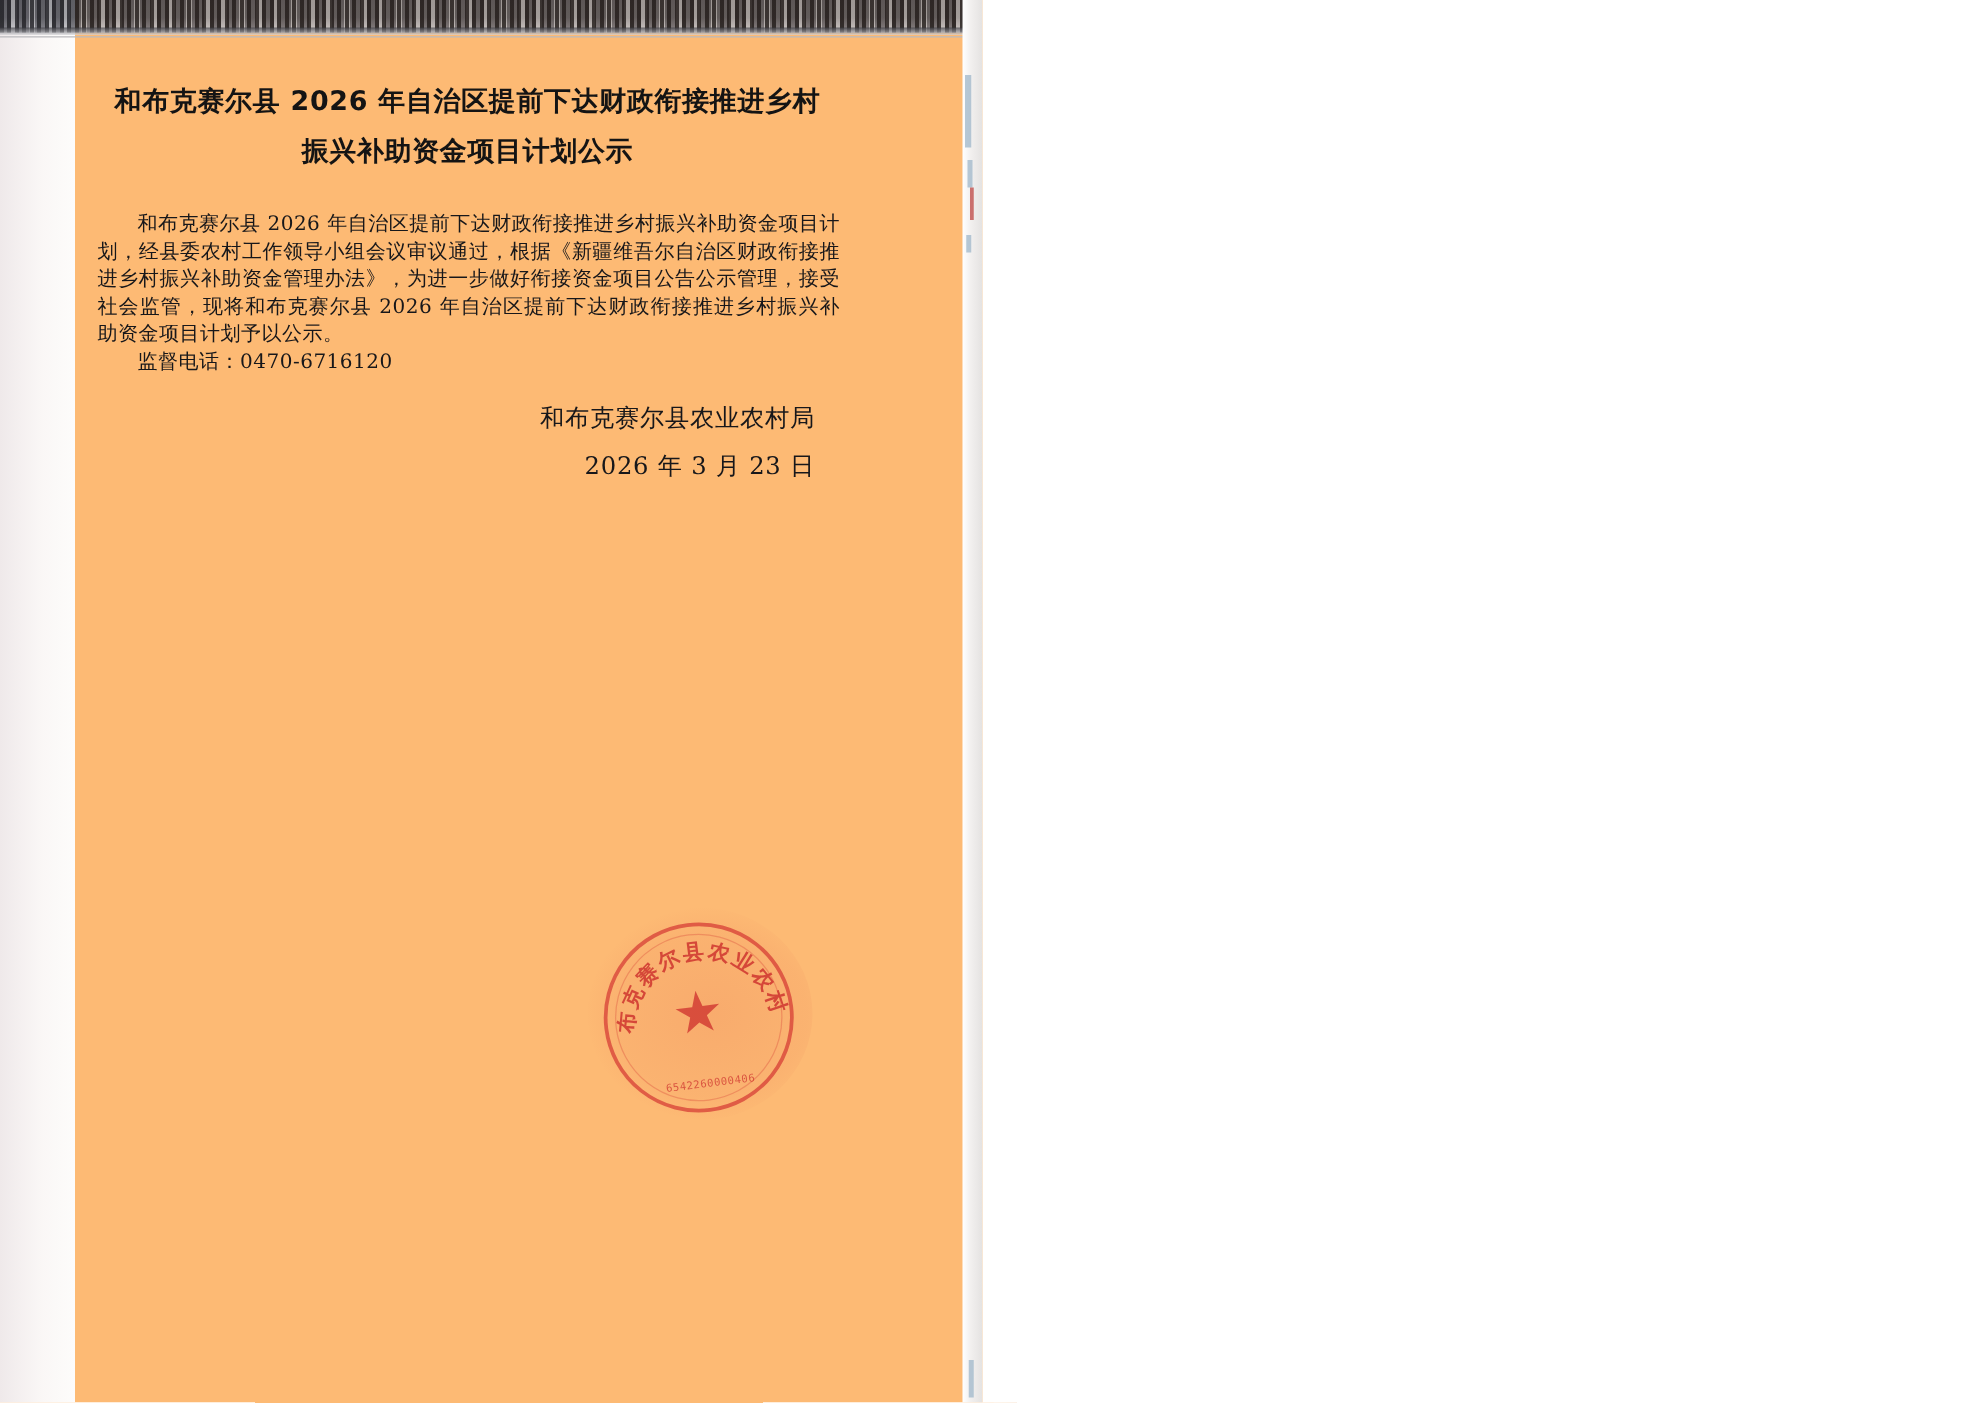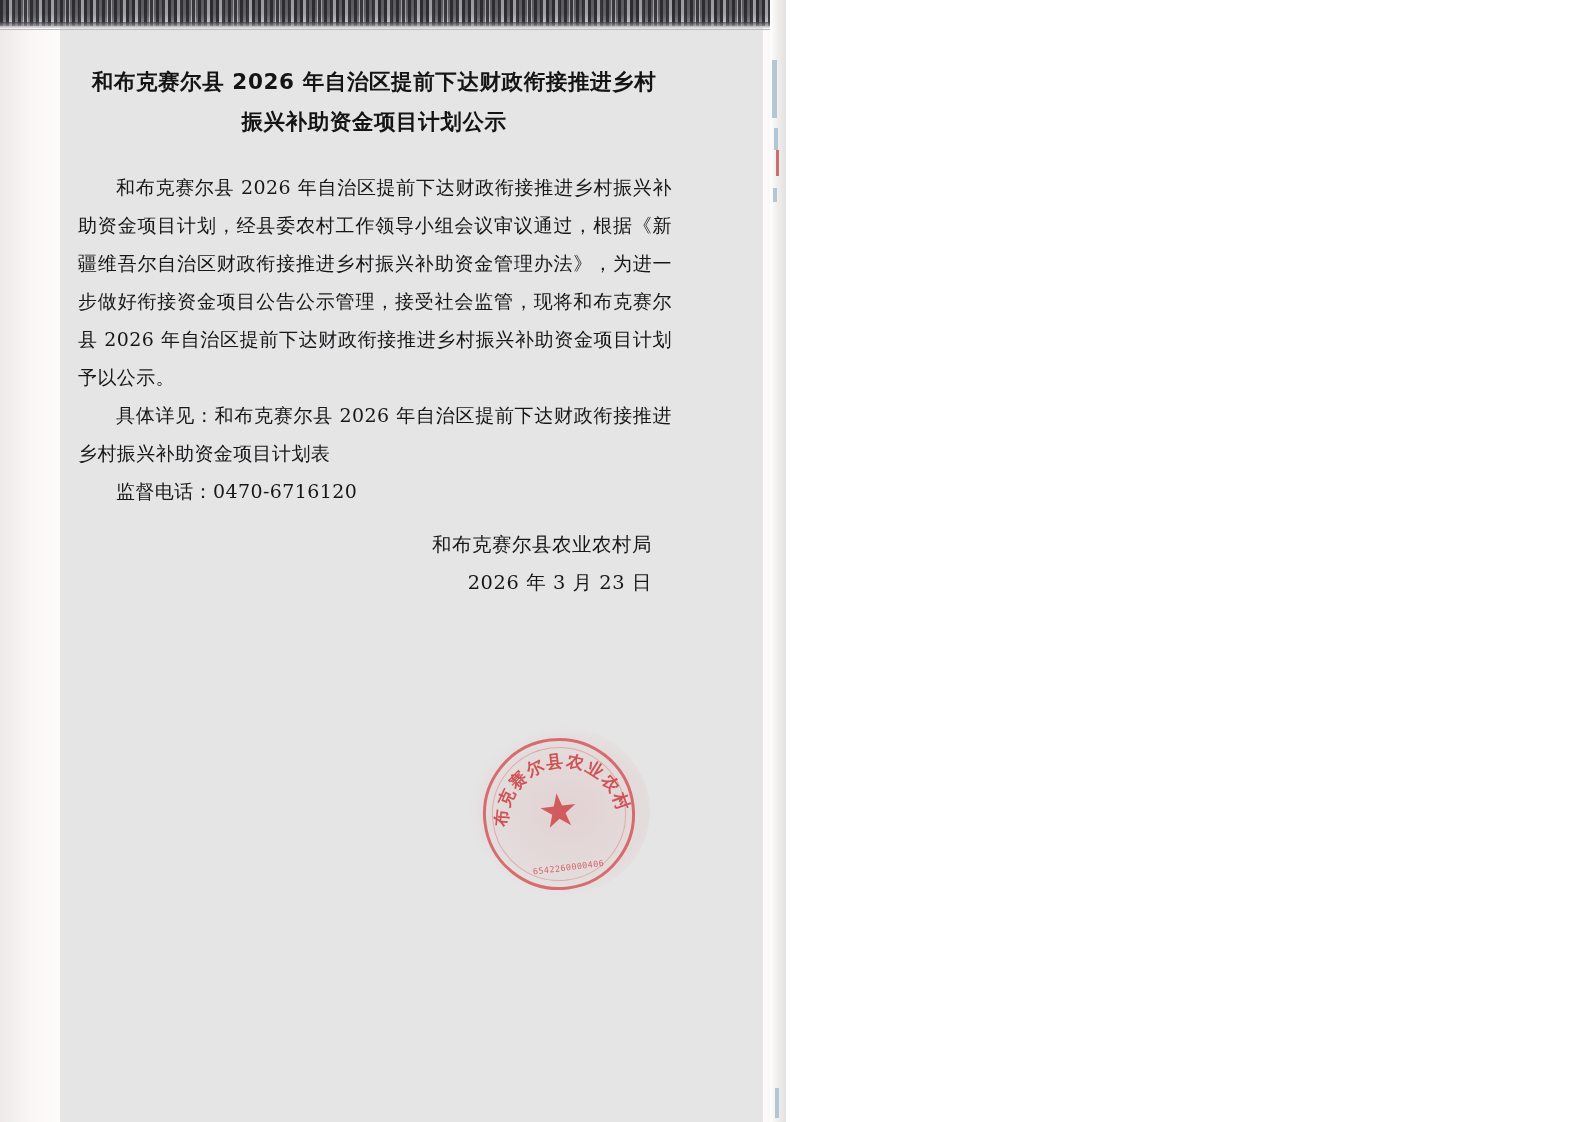--- a/index.html
+++ b/index.html
@@ -15,22 +15,23 @@
     font-family: "DejaVu Serif", "Liberation Serif", serif;
   }
 
   
   .scan-sheet {
     position: absolute;
     left: 0;
     top: 0;
     width: 785px;
     height: 1122px;
-    background: #e5e5e5;
+    background: #fdba74;
     box-shadow: none;
+    padding-left: 32px;
   }
   
   .paper-tint {
     position: absolute;
     left: 0; top: 0;
     width: 60px; height: 100%;
     background: linear-gradient(to right, #efe9ea 0%, #faf7f6 55%, #fdfcfb 100%);
     pointer-events: none;
   }
   .paper-tint-right {
@@ -111,22 +112,22 @@
     line-height: 40px;
     color: #141414;
     text-align: center;
     letter-spacing: 0.6px;
     margin: 0 0 26px 0;
     padding: 0 22px;
   }
 
   .para {
     font-family: "DejaVu Serif", "Liberation Serif", serif;
-    font-size: 19px;
-    line-height: 38px;
+    font-size: 16px;
+    line-height: 22px;
     color: #17171a;
     text-align: justify;
     text-justify: inter-ideograph;
     text-indent: 2em;
     margin: 0 0 0 0;
     letter-spacing: 0.4px;
     padding: 0 12px 0 14px;
   }
   .para + .para { margin-top: 0px; }
 
@@ -230,21 +231,20 @@
   <div class="scan-edge-line"></div>
 
   <div class="doc">
     <div class="doc-inner">
 
       <h1 class="doc-title">和布克赛尔县 2026 年自治区提前下达财政衔接推进乡村振兴补助资金项目计划公示</h1>
 
       <p class="para">和布克赛尔县 2026 年自治区提前下达财政衔接推进乡村振兴补助资金项目计划，经县委农村工作领导小组会议审议通过，根据《新疆维吾尔自治区财政衔接推进乡村振兴补助资金管理办法》，为进一步做好衔接资金项目公告公示管理，接受社会监管，现将和布克赛尔县 2026 年自治区提前下达财政衔接推进乡村振兴补助资金项目计划予以公示。</p>
 
 
-      <p class="para">具体详见：和布克赛尔县 2026 年自治区提前下达财政衔接推进乡村振兴补助资金项目计划表</p>
 
       <p class="para">监督电话：0470-6716120</p>
 
       <div class="sign-block">
         <div class="sign-line">和布克赛尔县农业农村局</div>
         <div class="sign-line">2026 年 3 月 23 日</div>
       </div>
 
     </div>
   </div>

